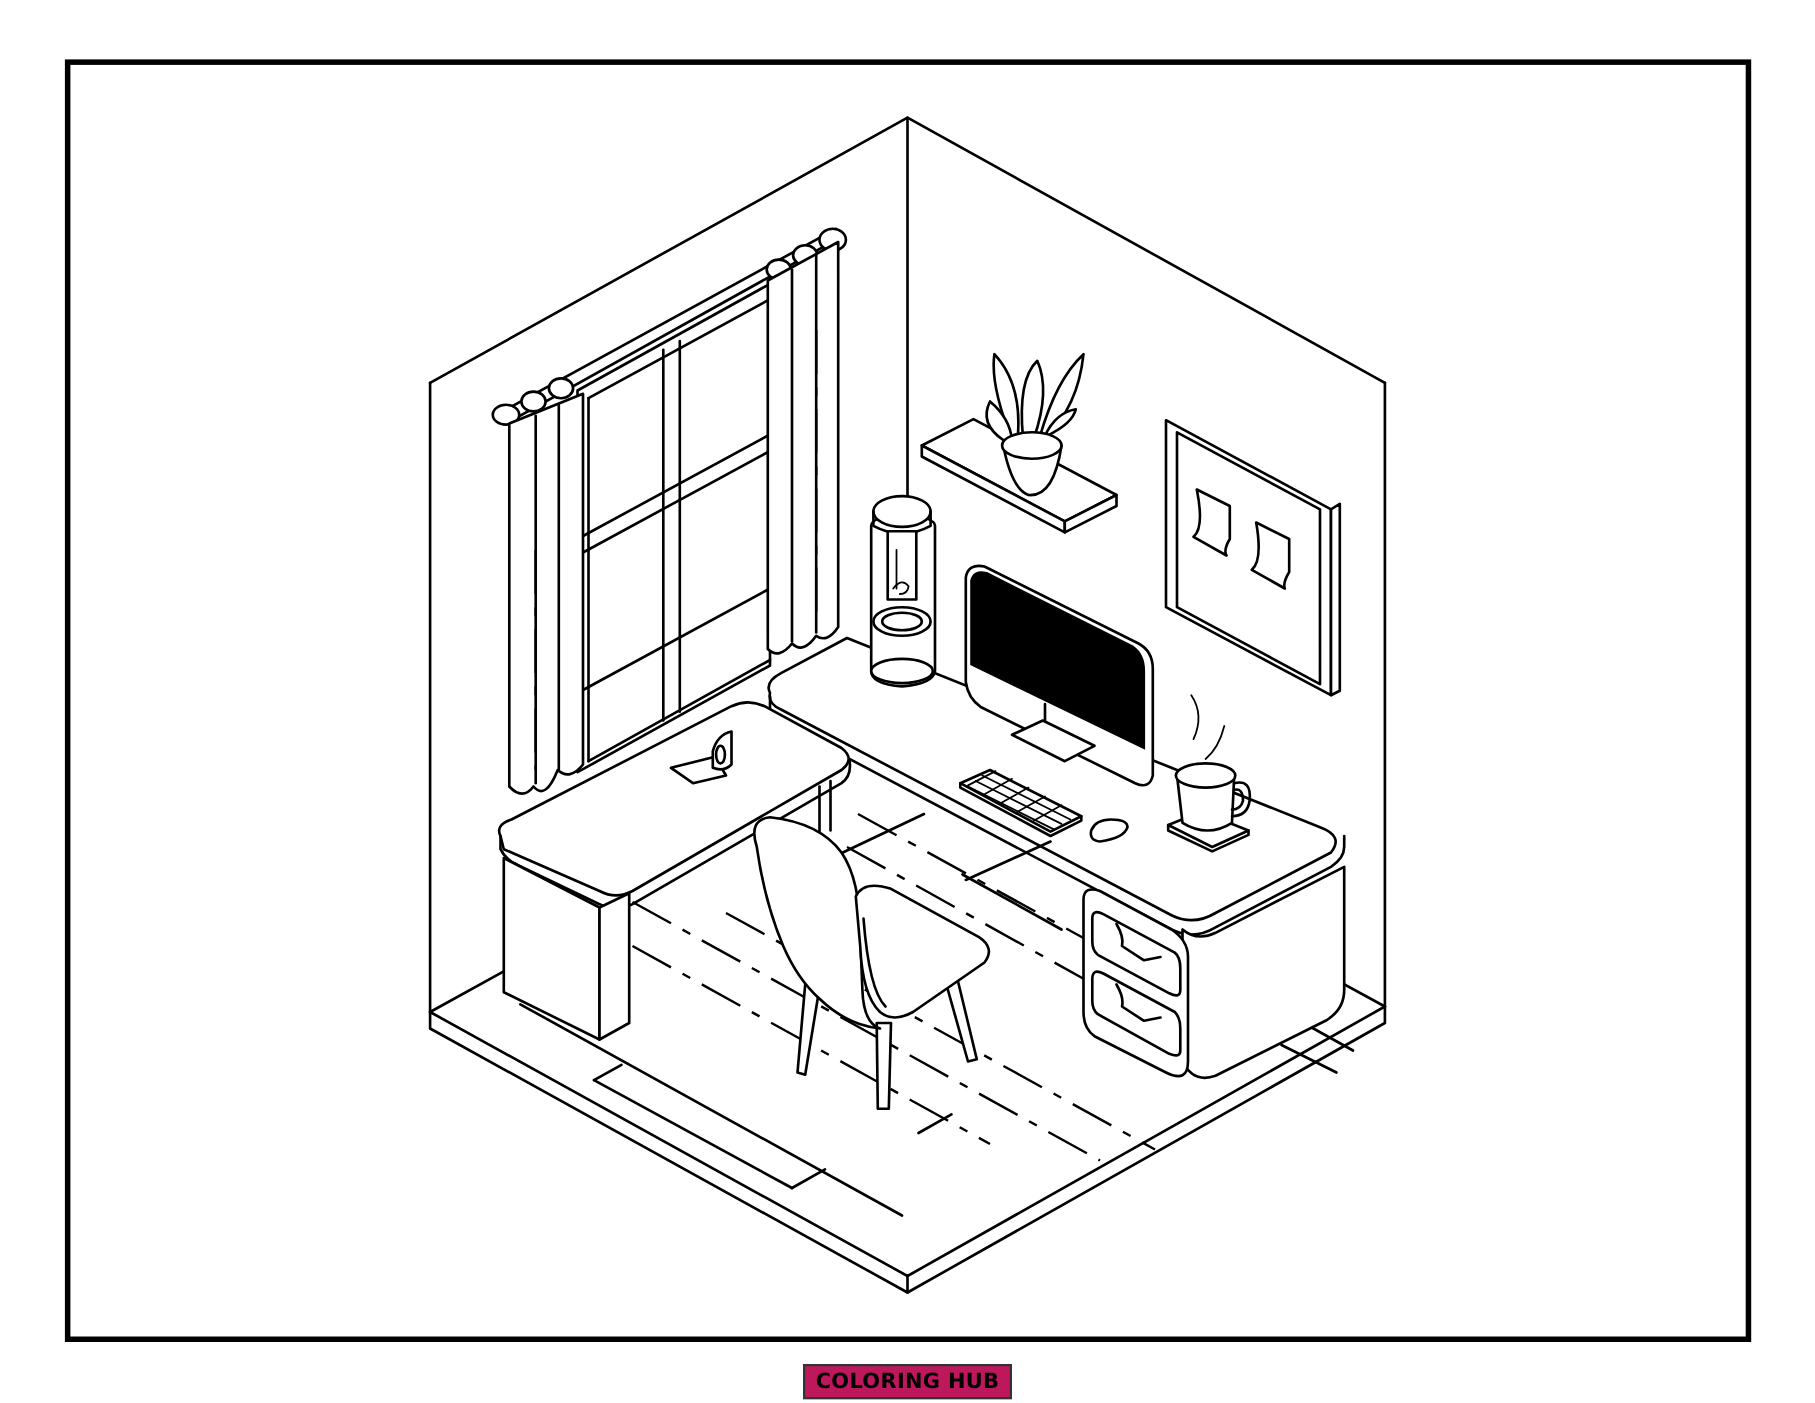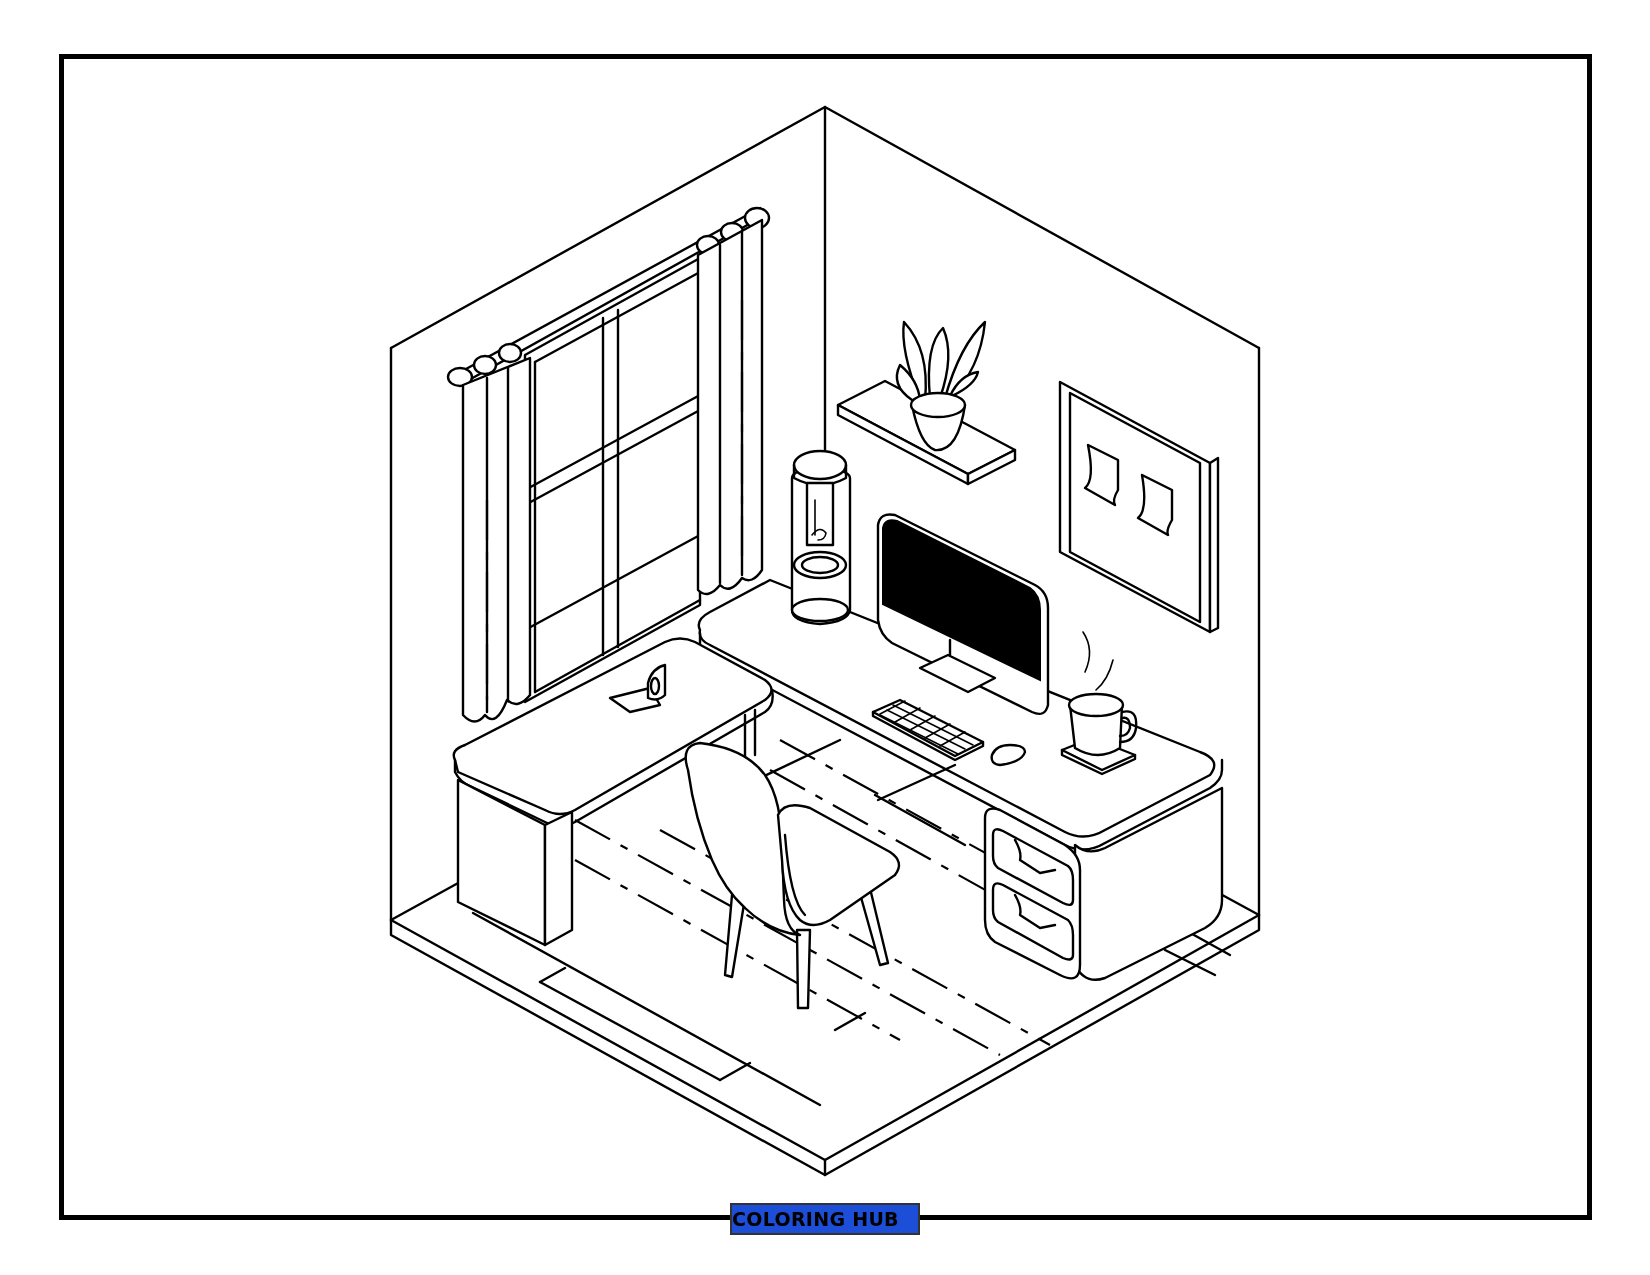--- a/index.html
+++ b/index.html
@@ -1,20 +1,20 @@
 <!DOCTYPE html>
 <html><head>
   <meta charset="utf-8">
   <style>
     html, body { margin: 0; padding: 0; background: #ffffff; }
     body { width: 1650px; height: 1275px; position: relative; overflow: hidden; font-family: "DejaVu Sans", sans-serif; }
     .page { position: absolute; left: 0; top: 0; width: 1650px; height: 1275px; background: #ffffff; }
     .frame { position: absolute; left: 59px; top: 54px; width: 1533px; height: 1166px; border: 5px solid #000; box-sizing: border-box; }
     .scene { position: absolute; left: 0; top: 0; width: 1650px; height: 1275px; }
-    .brand { position: absolute; left: 730px; top: 1203px; width: 190px; height: 32px; background: #1d4ed8; border: 2px solid #333; box-sizing: border-box; display: flex; align-items: center; }
+    .brand { position: absolute; left: 730px; top: 1240px; width: 190px; height: 32px; background: #be185d; border: 2px solid #333; box-sizing: border-box; display: flex; align-items: center; justify-content: center; }
     .brand span { font-family: "DejaVu Sans", sans-serif; font-weight: bold; font-size: 19px; letter-spacing: 0.3px; color: #000; }
     svg .ln { fill: none; stroke: #000; stroke-width: 2.4; stroke-linejoin: round; stroke-linecap: round; }
     svg .thin { fill: none; stroke: #000; stroke-width: 1.6; stroke-linecap: round; }
     svg .wf { fill: #fff; stroke: #000; stroke-width: 2.4; stroke-linejoin: round; }
     svg .dash { fill: none; stroke: #000; stroke-width: 2.2; stroke-dasharray: 40 12 8 12; }
     svg .blk { fill: #000; stroke: #000; stroke-width: 2; }
   </style>
 </head>
 <body>
 

